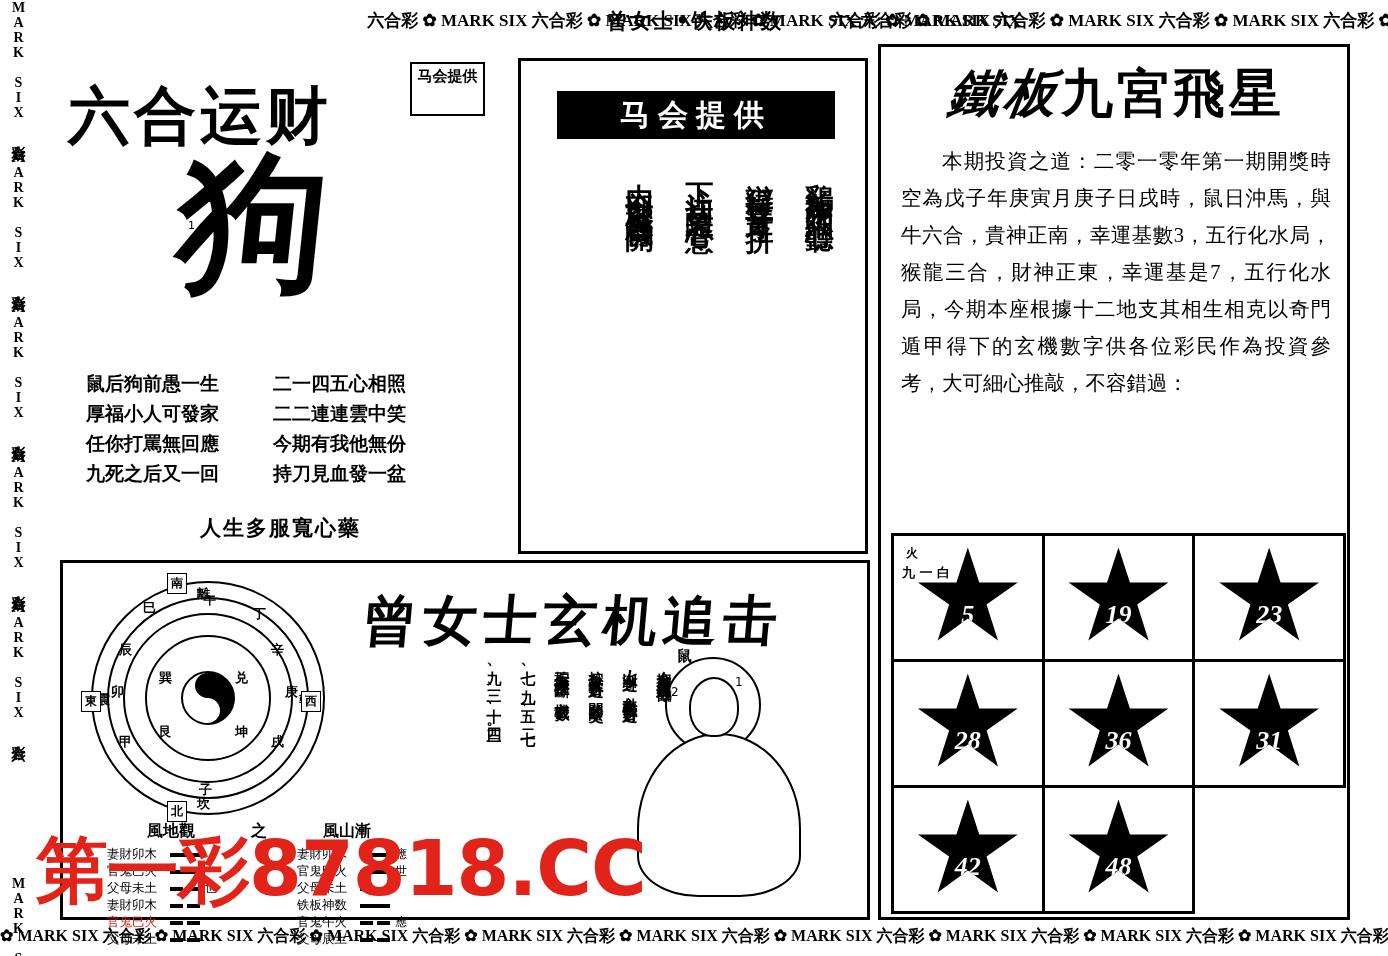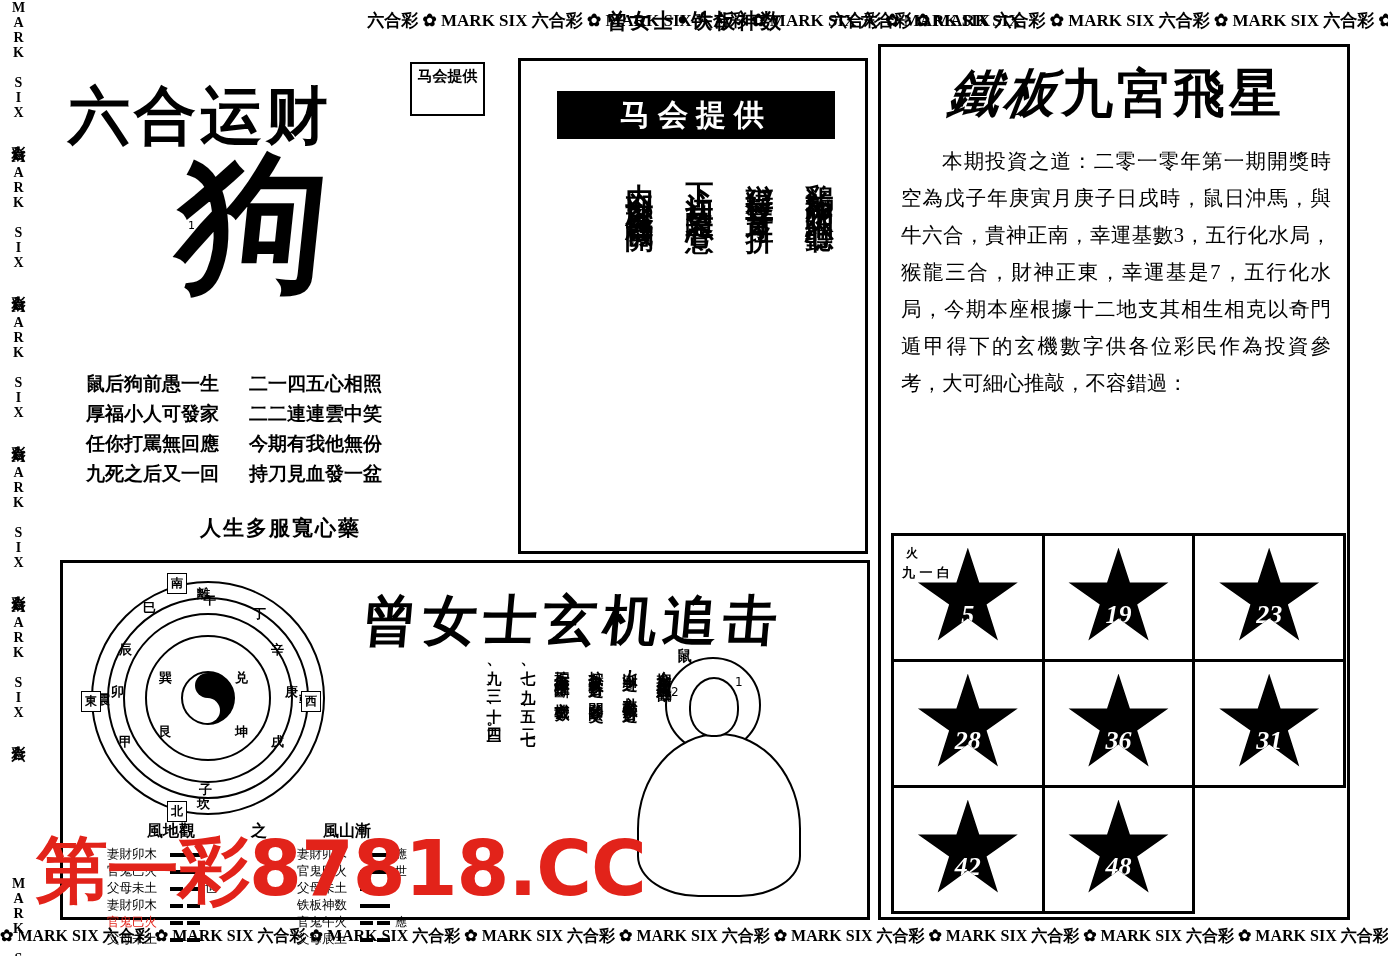--- a/index.html
+++ b/index.html
@@ -61,21 +61,21 @@
     border:2px solid #000;font-size:15px;font-weight:bold;line-height:17px;
     text-align:center;padding-top:4px;box-sizing:border-box;
   }
   .big-zodiac{
     position:absolute;left:140px;top:105px;
     font-size:150px;font-weight:bold;font-family:"Liberation Serif",serif;
     color:#000;line-height:1;
     transform:skewX(-6deg);
   }
   .tiny-num{position:absolute;left:150px;top:175px;font-size:11px;}
-  .verse-cols{position:absolute;left:48px;top:325px;width:400px;display:flex;gap:30px;}
+  .verse-cols{position:absolute;left:48px;top:325px;width:400px;display:flex;gap:54px;}
   .verse-col{font-family:"Liberation Serif",serif;font-size:19px;line-height:30px;font-weight:bold;}
   .proverb{
     position:absolute;left:150px;top:470px;font-family:"Liberation Serif",serif;
     font-size:21px;font-weight:bold;letter-spacing:2px;margin-left:12px;
   }
 
   
   #panel-mid-top{left:518px;top:58px;width:350px;height:496px;}
   .black-banner{
     position:absolute;left:36px;top:30px;width:278px;height:48px;

